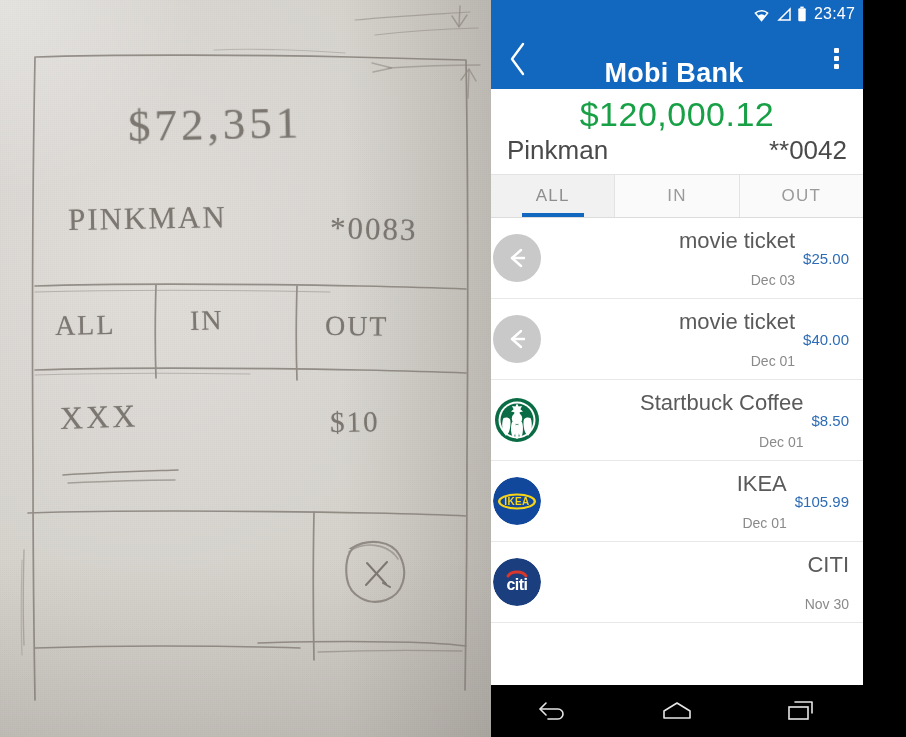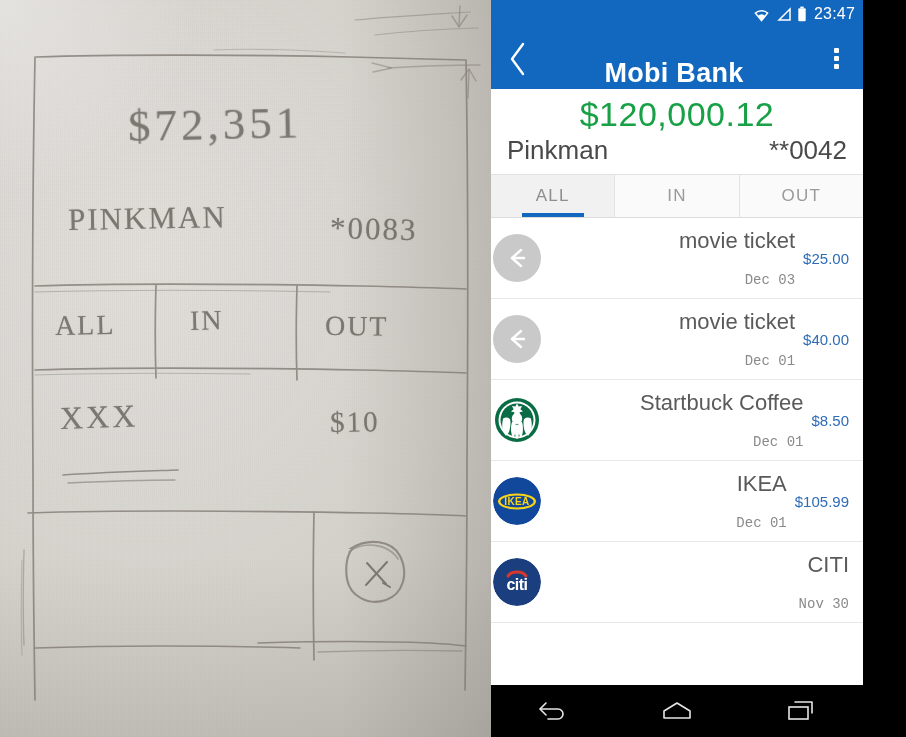--- a/index.html
+++ b/index.html
@@ -177,21 +177,21 @@
     border-radius: 50%;
     display: flex; align-items: center; justify-content: center;
     overflow: hidden;
     margin-right: 14px;
   }
   .tx-body { flex: 1; min-width: 0; }
   .tx-title {
     color: #5a5a5a; font-size: 22px; line-height: 1.15;
     white-space: nowrap; overflow: hidden; text-overflow: ellipsis;
   }
-  .tx-date { color: #8a8a8a; font-size: 14px; margin-top: 18px; font-family: Liberation Mono, monospace; }
+  .tx-date { color: #8a8a8a; font-size: 14px; margin-top: 18px; }
   .tx-amt { font-size: 15px; white-space: nowrap; padding-left: 8px; }
   .tx-amt.out { color: #2e6cb6; }
   .tx-amt.in  { color: #18a046; }
 
   .navbar {
     height: 52px; flex: 0 0 52px;
     background: #000000;
     display: flex; align-items: center; justify-content: space-around;
   }
   .navbtn {

